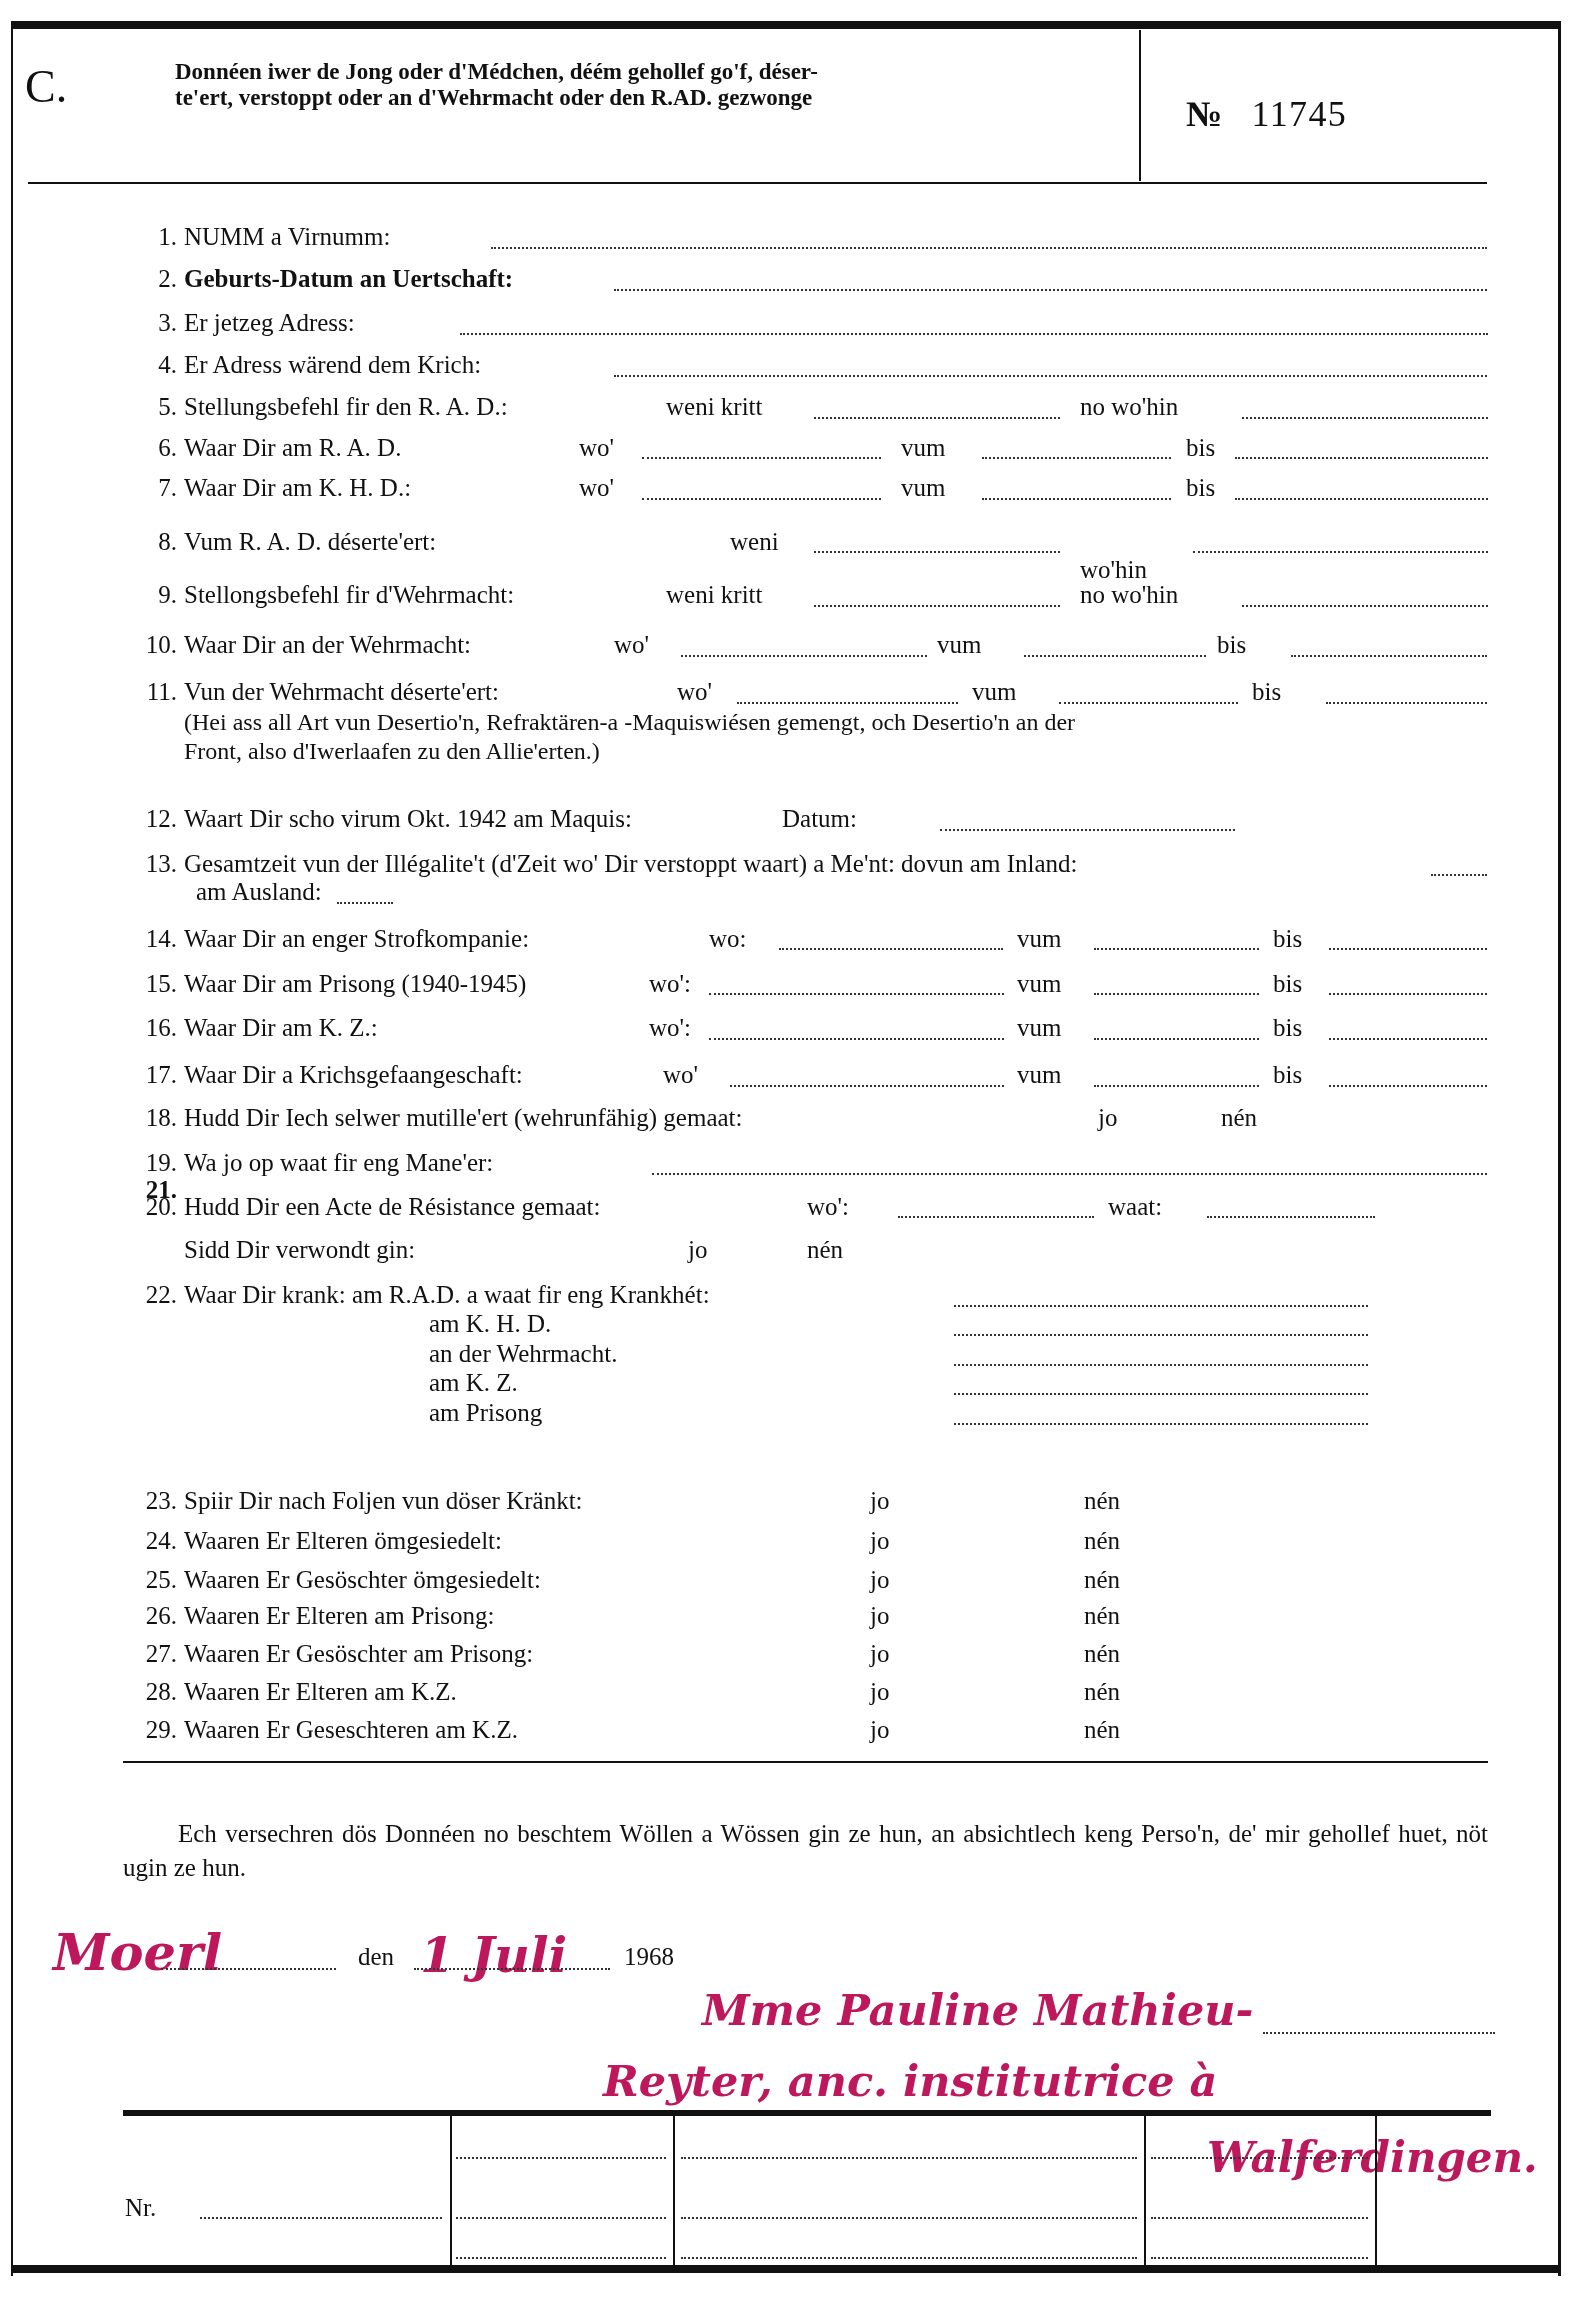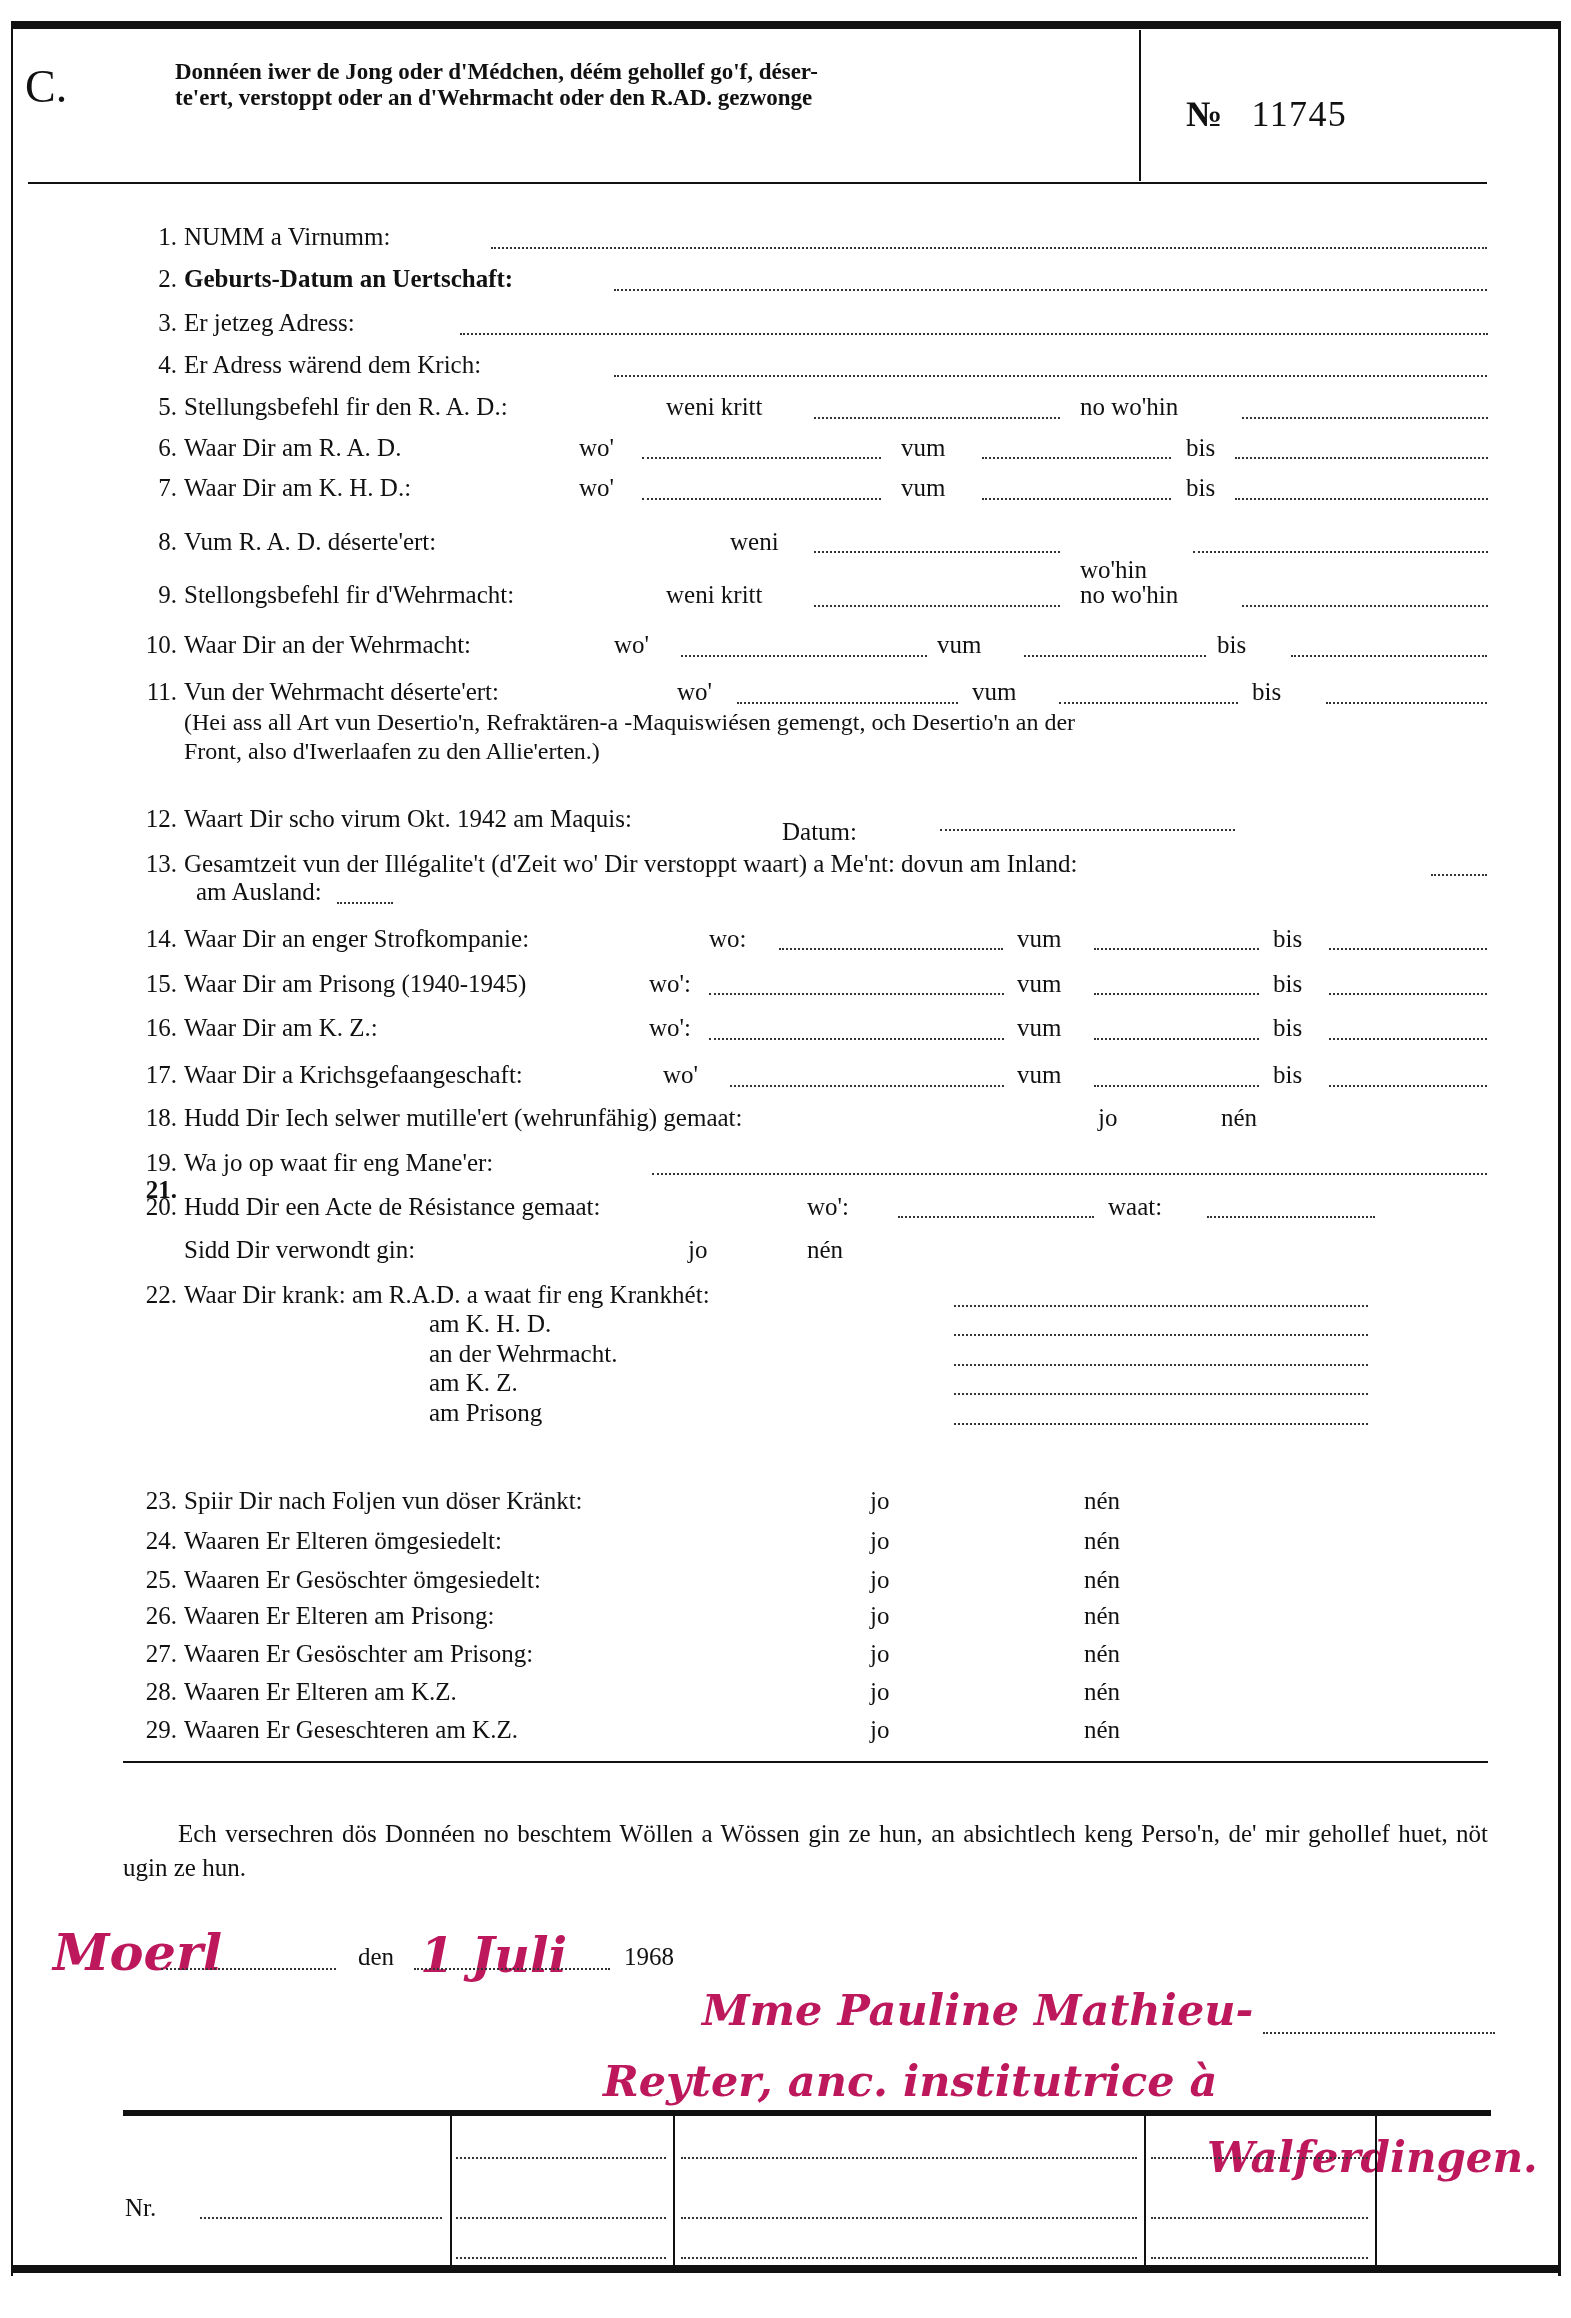--- a/index.html
+++ b/index.html
@@ -115,21 +115,21 @@
     <div class="t row" style="left:677px;top:678px;">wo'</div>
     <div class="t row" style="left:972px;top:678px;">vum</div>
     <div class="t row" style="left:1252px;top:678px;">bis</div>
     <div class="dots" style="left:737px;top:702px;width:221px;"></div>
     <div class="dots" style="left:1059px;top:702px;width:179px;"></div>
     <div class="dots" style="left:1326px;top:702px;width:161px;"></div>
     <div class="t row" style="left: 184px; top: 709px; font-size: 24px;">(Hei ass all Art vun Desertio'n, Refraktären-a -Maquiswiésen gemengt, och Desertio'n an der</div>
     <div class="t row" style="left: 184px; top: 738px; font-size: 24px;">Front, also d'Iwerlaafen zu den Allie'erten.)</div>
     <div class="row num" style="left:112px;top:805px;">12.</div>
     <div class="t row" style="left:184px;top:805px;">Waart Dir scho virum Okt. 1942 am Maquis:</div>
-    <div class="t row" style="left:782px;top:805px;margin-top:13px;">Datum:</div>
+    <div class="t row" style="left:782px;top:805px;">Datum:</div>
     <div class="dots" style="left:940px;top:829px;width:295px;"></div>
     <div class="row num" style="left:112px;top:850px;">13.</div>
     <div class="t row" style="left:184px;top:850px;">Gesamtzeit vun der Illégalite't (d'Zeit wo' Dir verstoppt waart) a Me'nt: dovun am Inland:</div>
     <div class="dots" style="left:1431px;top:874px;width:56px;"></div>
     <div class="t row" style="left:196px;top:878px;">am Ausland:</div>
     <div class="dots" style="left:337px;top:902px;width:56px;"></div>
     <div class="row num" style="left:112px;top:925px;">14.</div>
     <div class="t row" style="left:184px;top:925px;">Waar Dir an enger Strofkompanie:</div>
     <div class="t row" style="left:709px;top:925px;">wo:</div>
     <div class="t row" style="left:1017px;top:925px;">vum</div>

